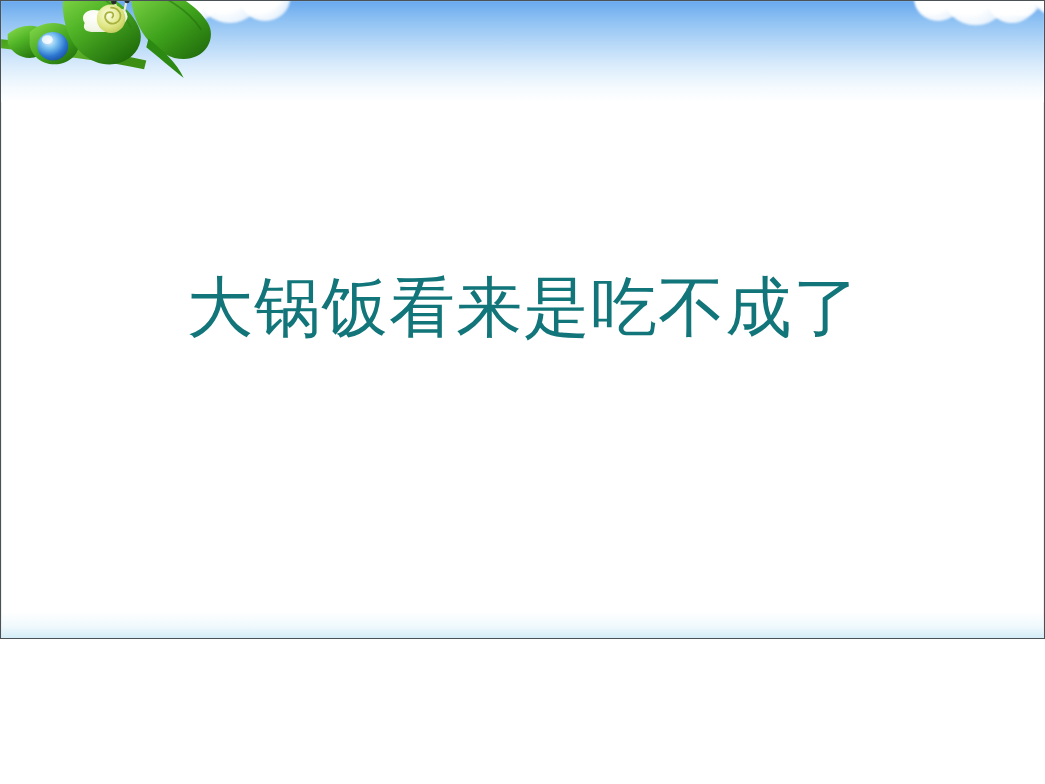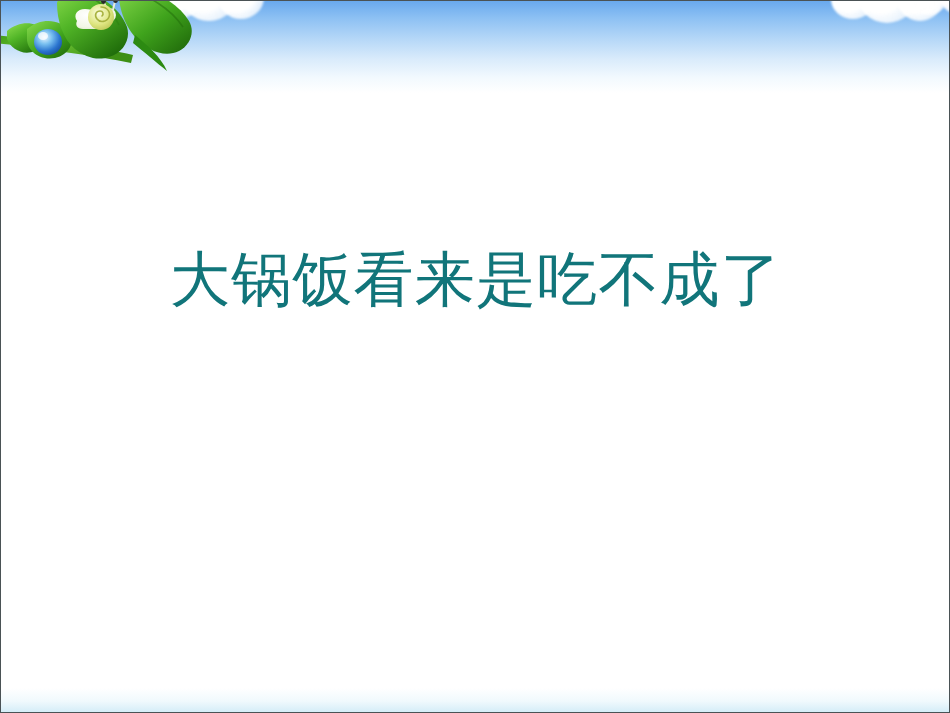--- a/index.html
+++ b/index.html
@@ -9,21 +9,21 @@
     background: #ffffff;
   }
   body {
     font-family: "Liberation Serif", "DejaVu Serif", serif;
   }
 
   
   .slide {
     position: relative;
     width: 950px;
-    height: 713px;
+    height: 581px;
     box-sizing: border-box;
     border: 1px solid #4a5255;
     background: #ffffff;
     overflow: hidden;
   }
 
   
   .sky {
     position: absolute;
     left: 0;

